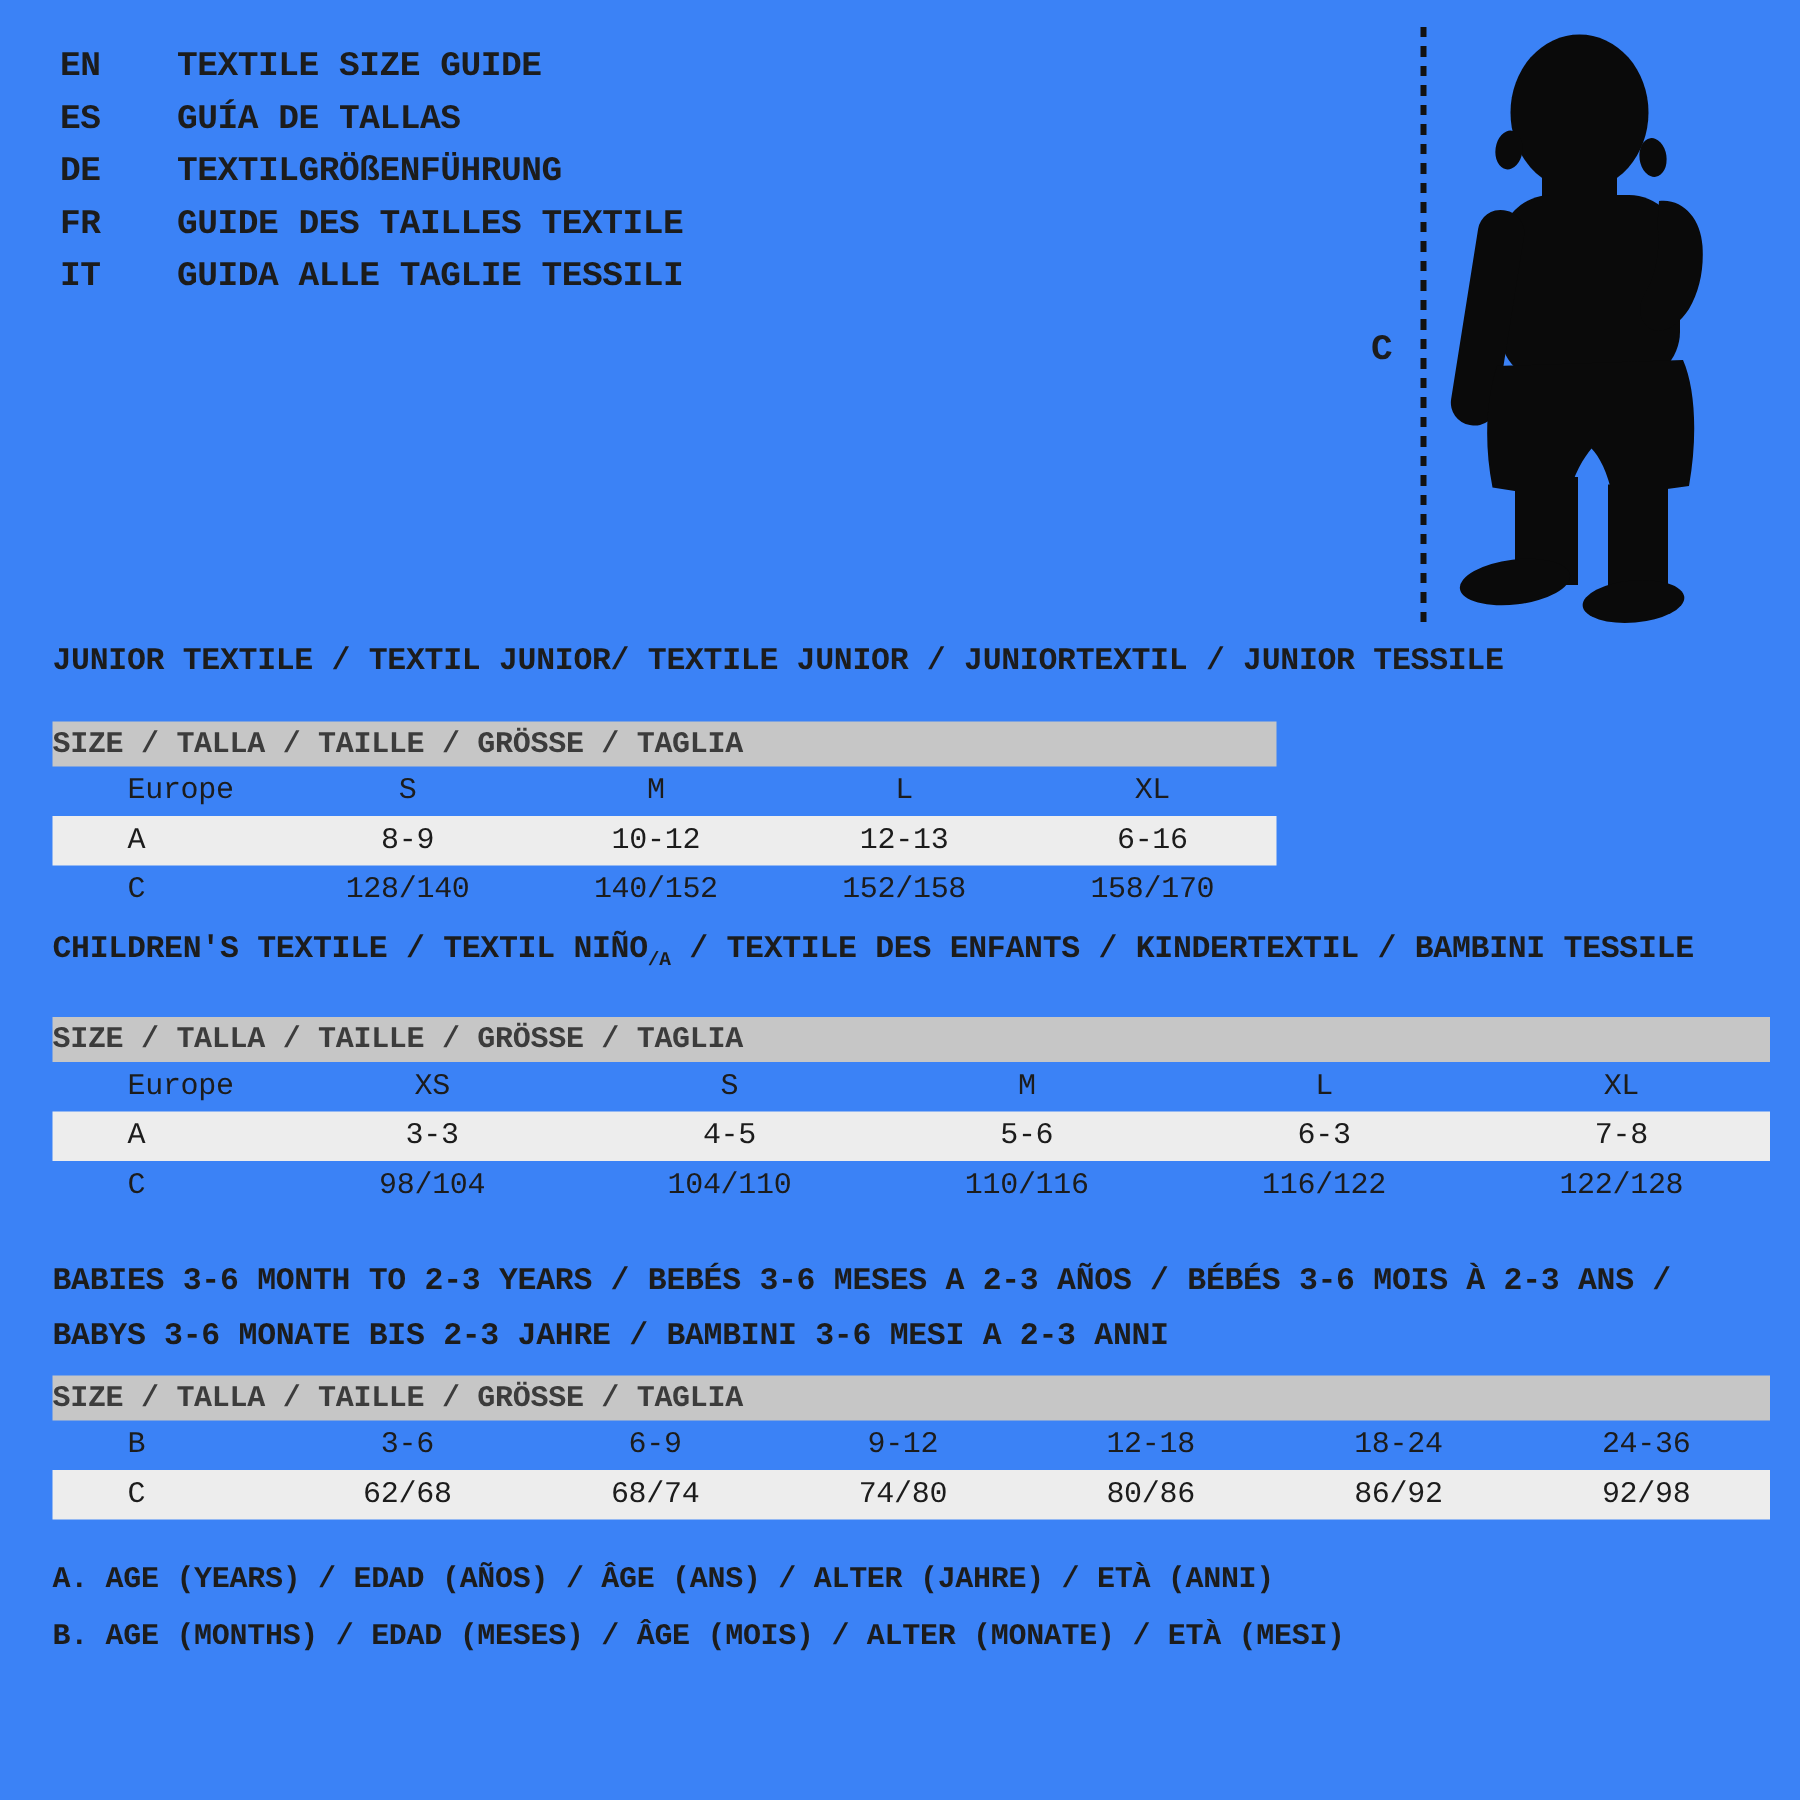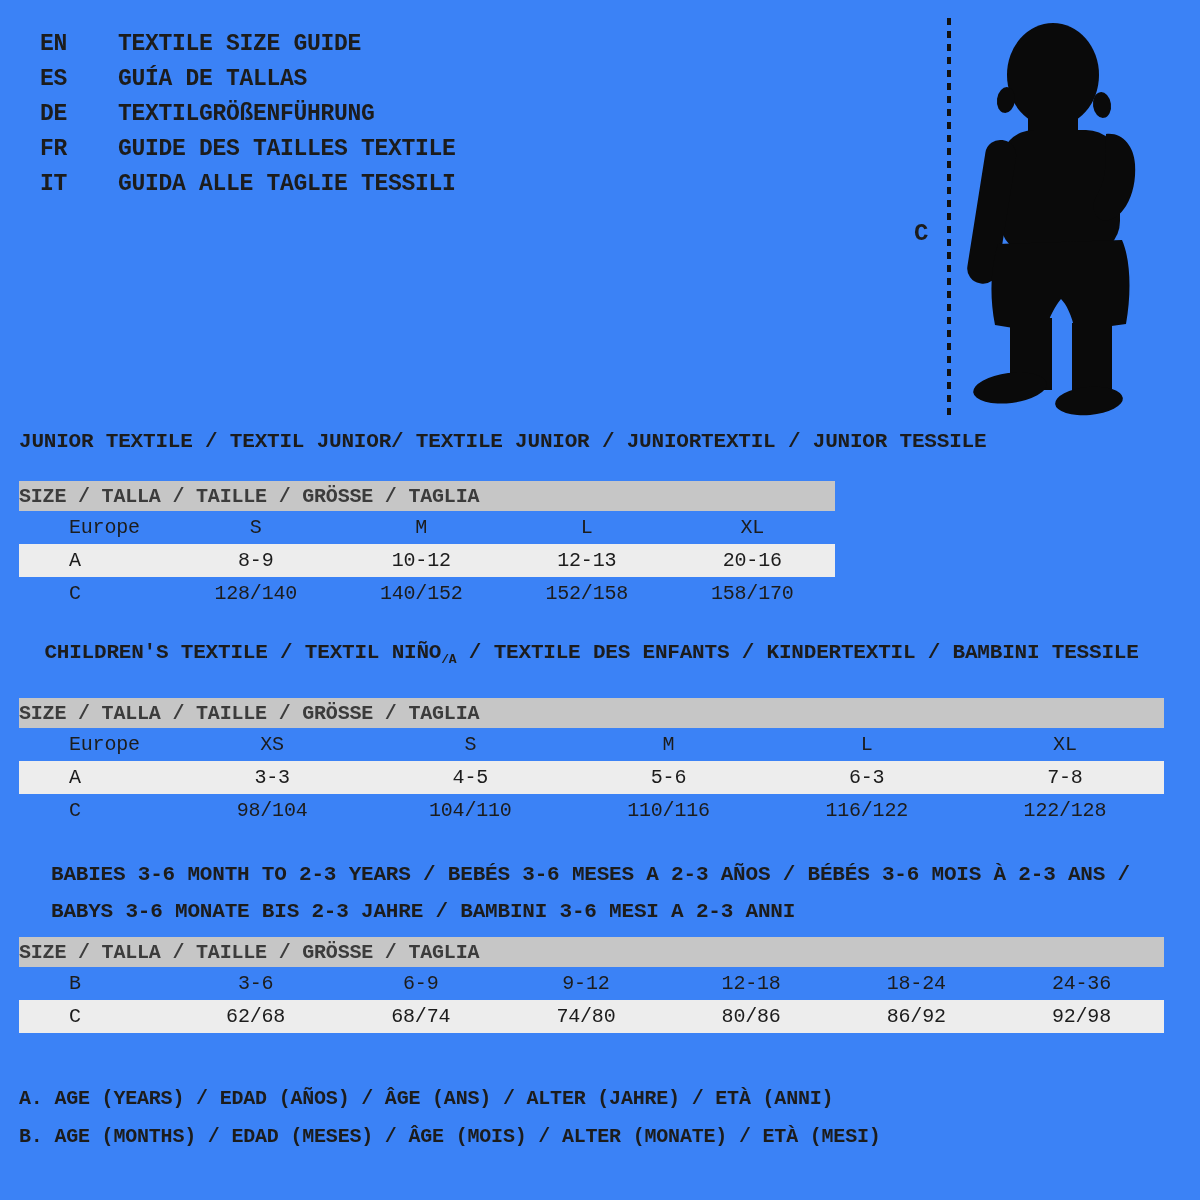--- a/index.html
+++ b/index.html
@@ -13,43 +13,43 @@
   .lang-code{width:78px;}
   
   .figure{position:absolute;left:900px;top:14px;width:262px;height:412px;}
   .c-label{position:absolute;left:14px;top:206px;font-size:24px;font-weight:700;}
   .dash-line{
     position:absolute;left:47px;top:4px;width:4px;height:398px;
     background:repeating-linear-gradient(to bottom,#121212 0 7px,transparent 7px 13px);
   }
   .figure svg{position:absolute;left:60px;top:4px;width:180px;height:400px;}
   
-  .content{position:absolute;left:19px;top:430px;width:1145px;}
+  .content{position:absolute;left:35px;top:430px;width:1145px;}
   .sec-title{font-size:21px;font-weight:700;letter-spacing:-0.2px;line-height:24px;white-space:nowrap;}
   .sec-title .subsize{font-size:13px;vertical-align:sub;font-weight:700;}
   .sec-title.two-line{line-height:37px;white-space:normal;}
   .mt-junior{margin-top:0;}
-  .mt-children{margin-top:31px;text-align:center;}
-  .mt-babies{margin-top:29px;margin-left:32px;}
+  .mt-children{margin-top:12px;}
+  .mt-babies{margin-top:29px;}
   
   .tbl{margin-top:27px;}
   .tbl.children{margin-top:26px;}
   .tbl.babies{margin-top:7px;}
   .tbl-head{
     height:30px;background:#c6c6c6;display:flex;align-items:center;
     padding-left:0;font-weight:700;font-size:20px;color:#3c3c3c;letter-spacing:-0.2px;box-sizing:border-box;
   }
   .trow{display:flex;align-items:center;height:33px;font-size:20px;letter-spacing:-0.2px;}
   .trow.shaded{background:#ededed;}
   .tlabel{width:110px;padding-left:6px;box-sizing:border-box;margin-left:44px;}
   .tcell{flex:1;text-align:center;}
   .tbl.junior{width:816px;}
   .tbl.children,.tbl.babies{width:1145px;}
   
-  .footnotes{margin-top:47px;}
+  .footnotes{margin-top:22px;}
   .footnote{font-size:20px;font-weight:700;letter-spacing:-0.2px;line-height:37.5px;white-space:nowrap;}
 </style>
 </head>
 <body>
 
 <div class="page">
 
   <div class="lang-list">
     <div class="lang-row">
       <span class="lang-code">EN</span>
@@ -104,21 +104,21 @@
         <span class="tcell">S</span>
         <span class="tcell">M</span>
         <span class="tcell">L</span>
         <span class="tcell">XL</span>
       </div>
       <div class="trow shaded">
         <span class="tlabel">A</span>
         <span class="tcell">8-9</span>
         <span class="tcell">10-12</span>
         <span class="tcell">12-13</span>
-        <span class="tcell">20-16</span>
+        <span class="tcell">6-16</span>
       </div>
       <div class="trow">
         <span class="tlabel">C</span>
         <span class="tcell">128/140</span>
         <span class="tcell">140/152</span>
         <span class="tcell">152/158</span>
         <span class="tcell">158/170</span>
       </div>
     </div>
 

